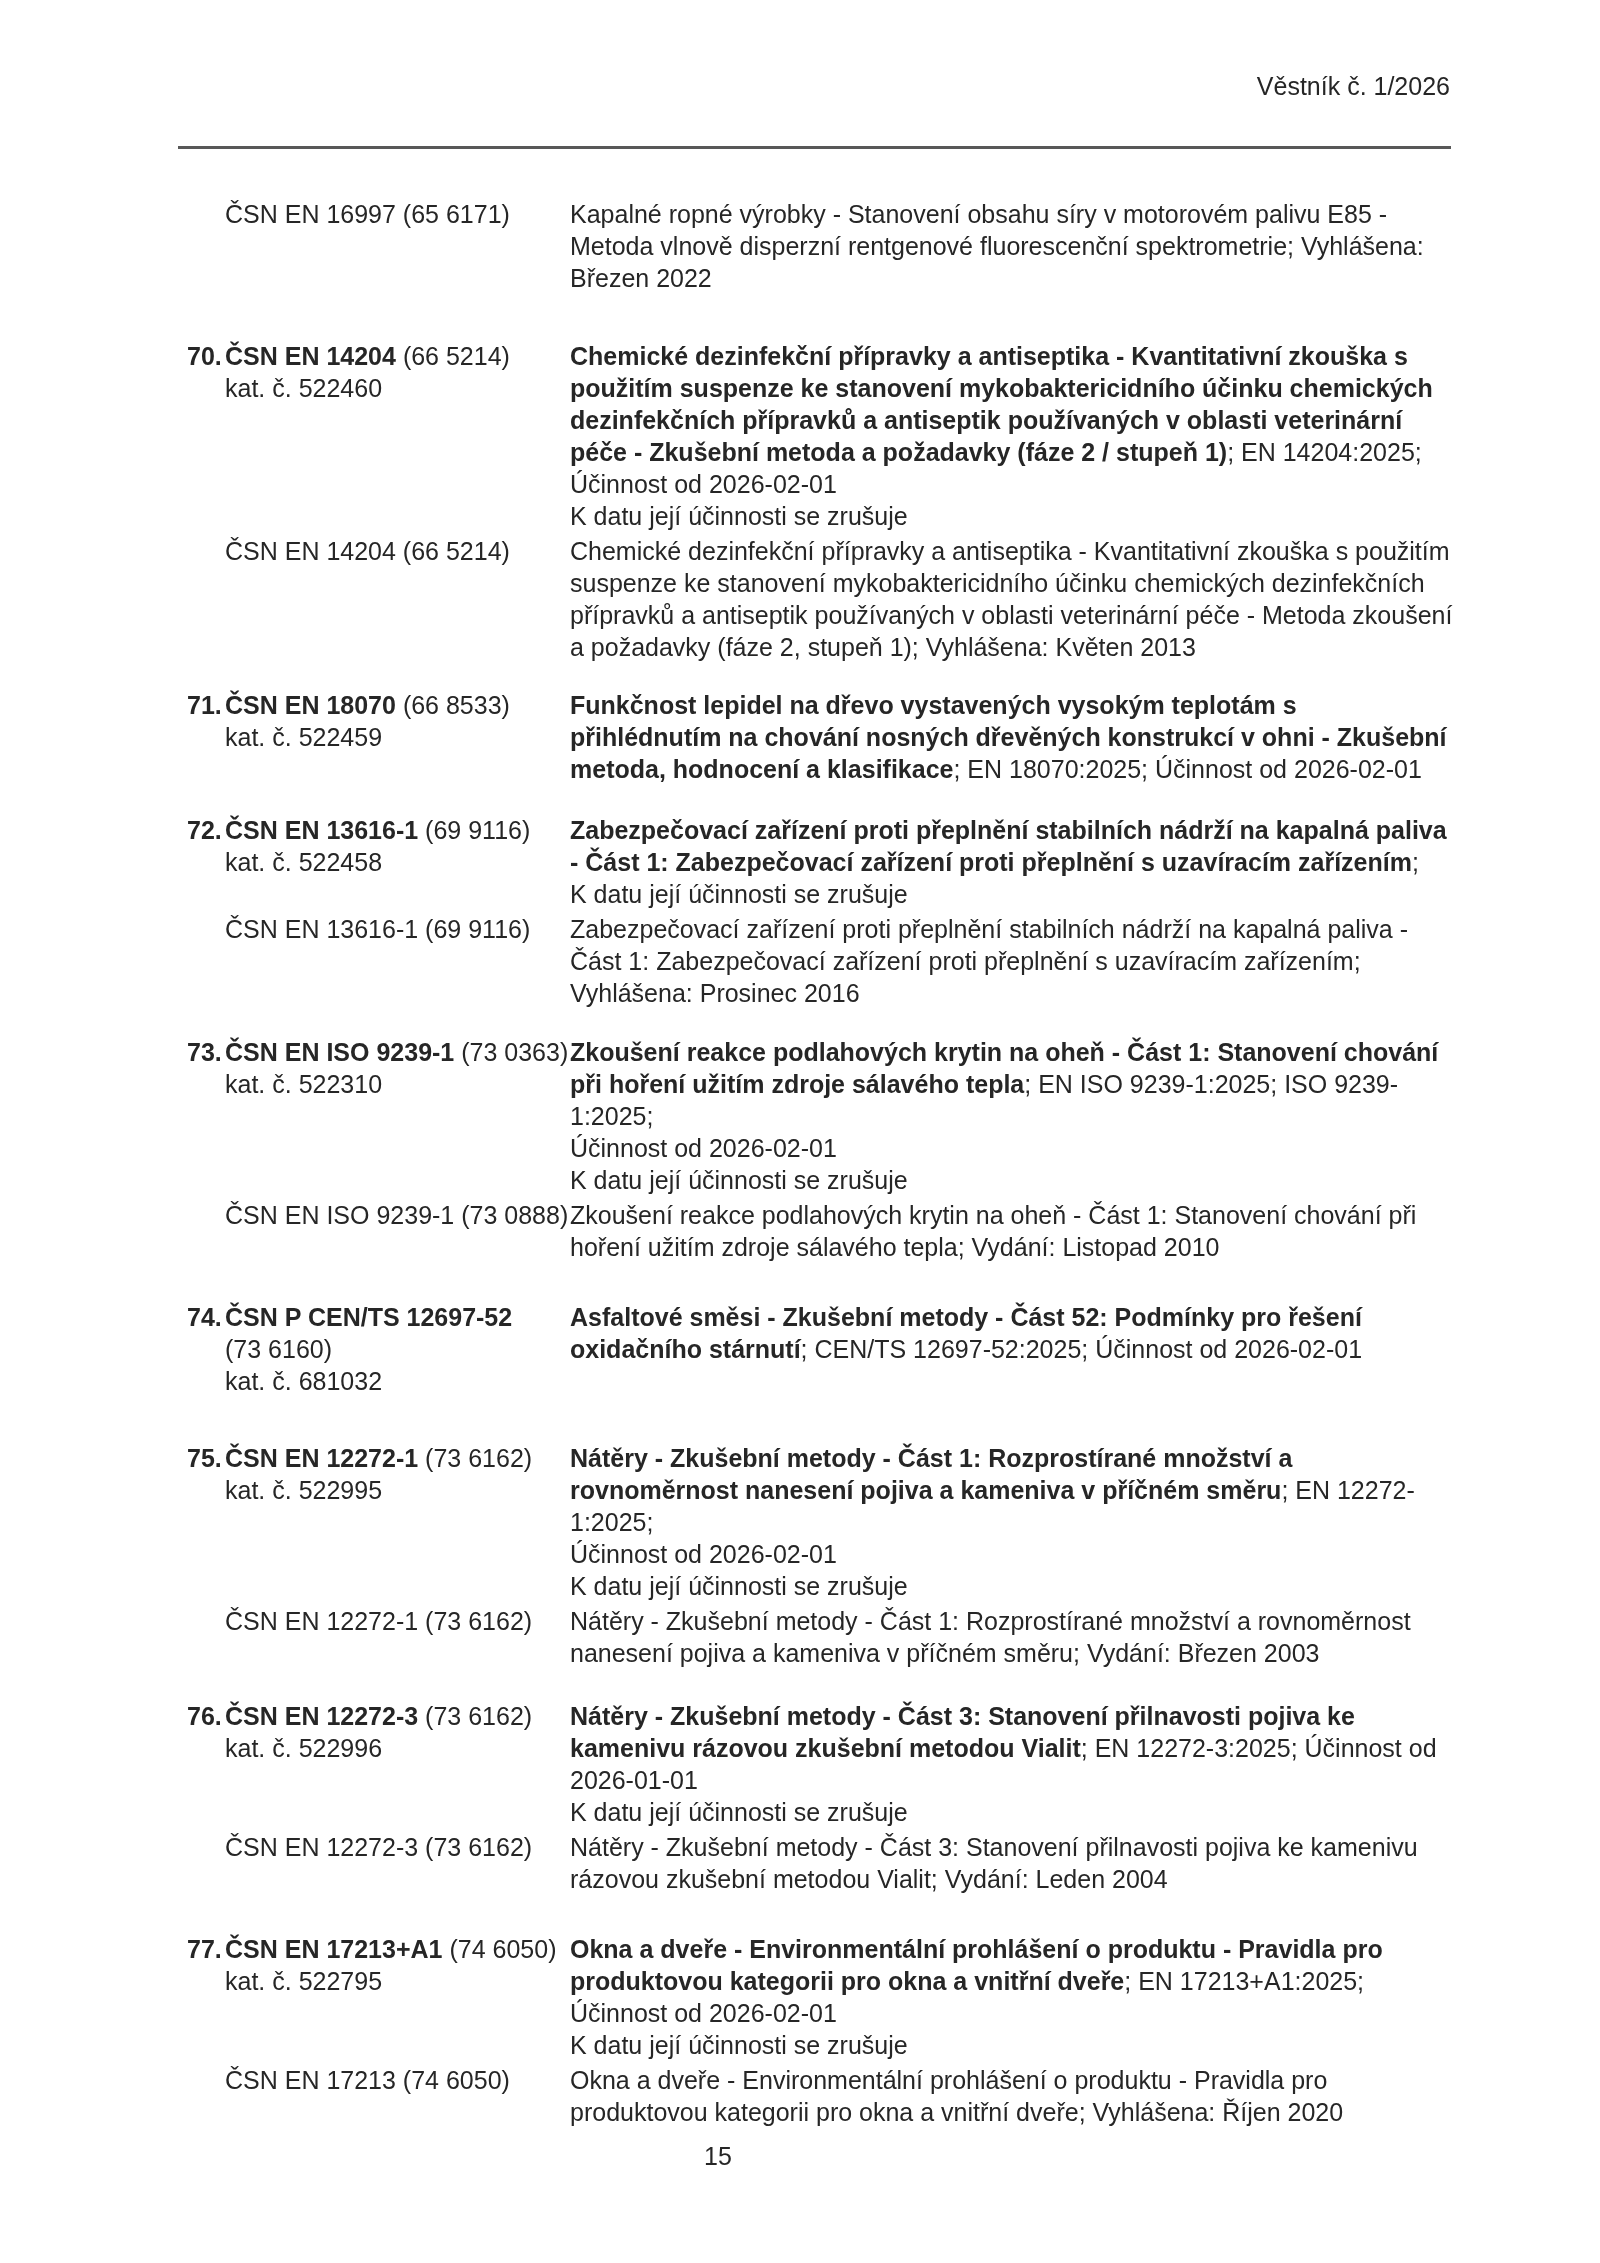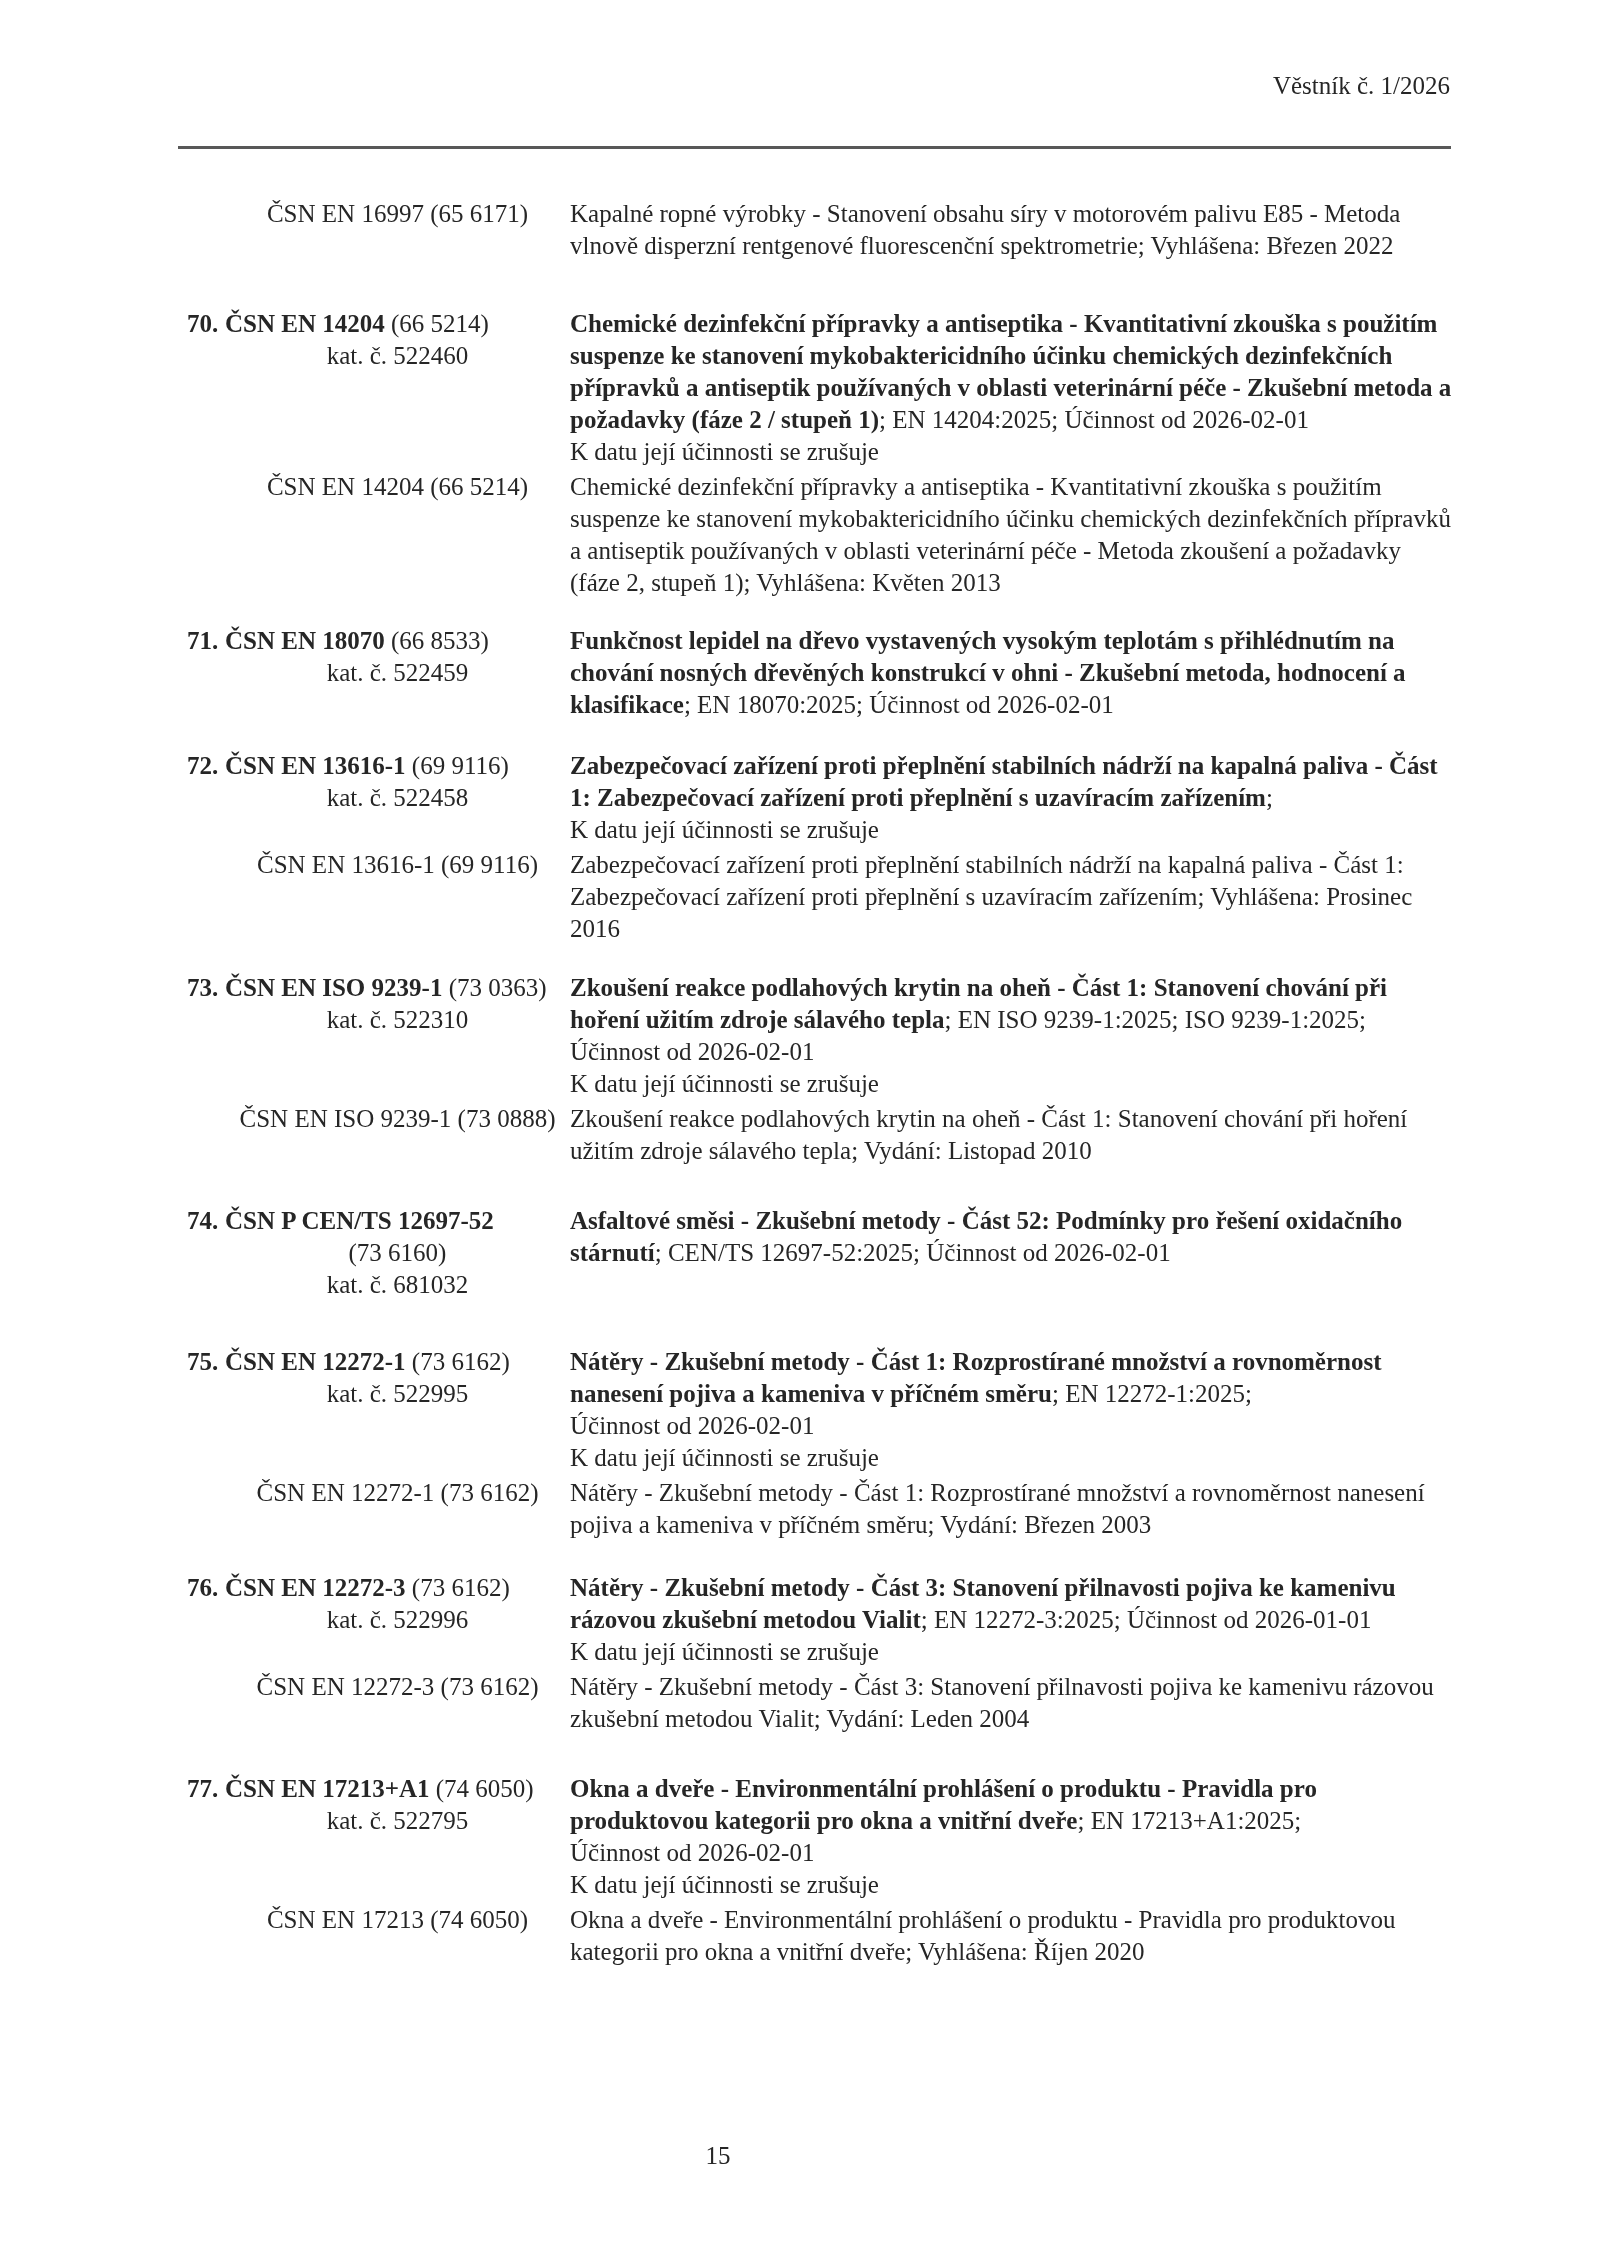--- a/index.html
+++ b/index.html
@@ -1,21 +1,21 @@
 <!DOCTYPE html>
 <html lang="cs"><head>
 <meta charset="utf-8">
 <style>
   html,body{margin:0;padding:0;background:#ffffff;}
   .page{
     position:relative;
     width:1600px;
     height:2263px;
     background:#ffffff;
-    font-family:Liberation Serif, serif;
+    font-family:Liberation Sans, sans-serif;
     font-size:25px;
     line-height:32px;
     color:#262626;
     overflow:hidden;
   }
   .header{
     position:absolute;
     top:70px;
     left:0;
     width:1450px;
@@ -38,21 +38,21 @@
     display:grid;
     grid-template-columns:383px 883px;
     align-items:start;
   }
   .num{
     display:inline-block;
     width:38px;
     font-weight:bold;
   }
   .bold{font-weight:bold;}
-  .indent{padding-left:38px;text-align:center;}
+  .indent{padding-left:38px;}
   p{margin:0;}
   .sub{margin-top:3px;}
   .footer{
     position:absolute;
     top:2140px;
     left:0;
     width:1436px;
     text-align:center;
   }
 </style>

